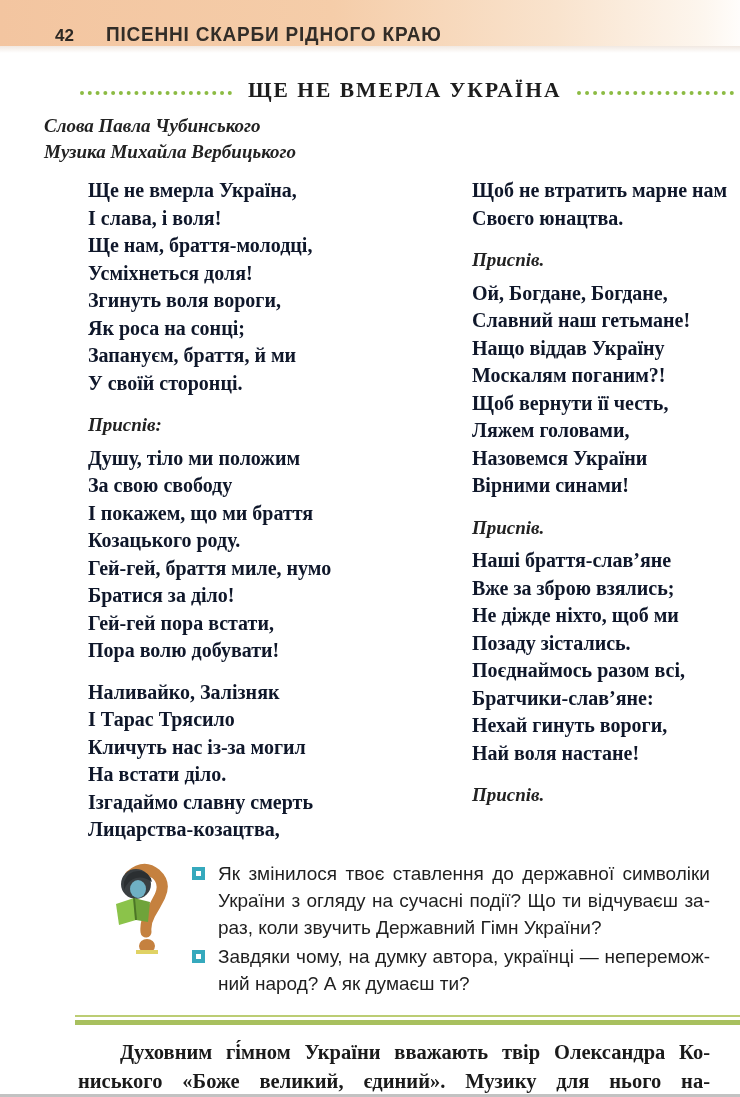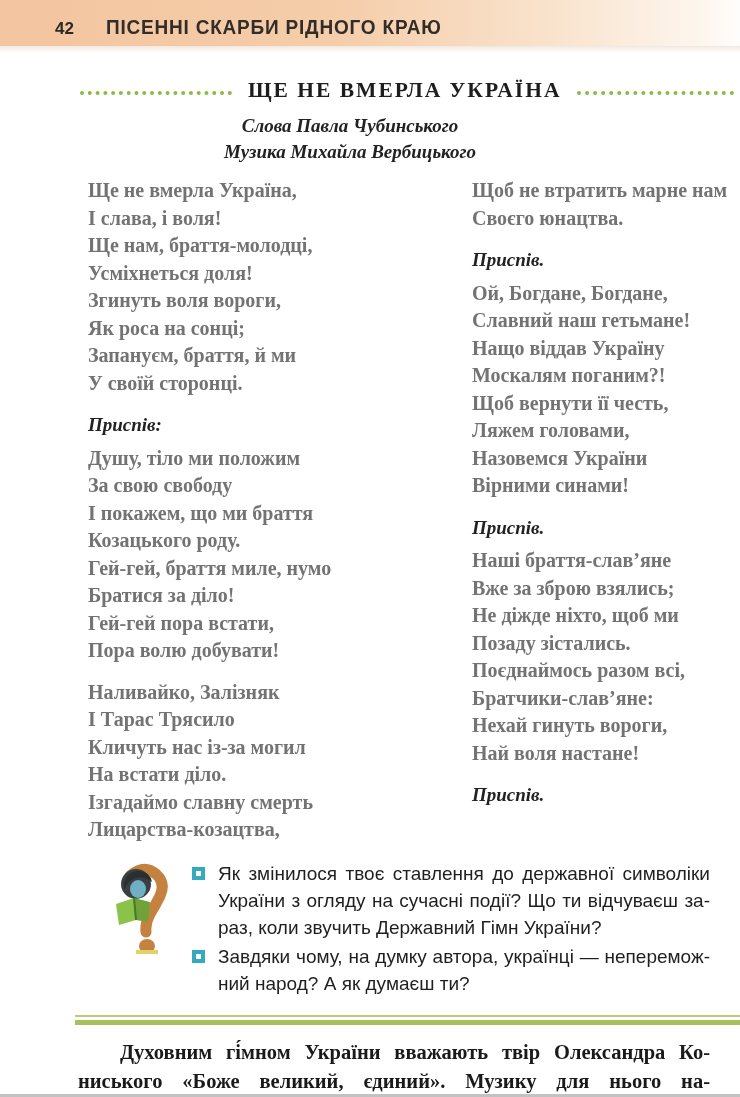--- a/index.html
+++ b/index.html
@@ -10,21 +10,20 @@
     overflow:hidden;
     font-family:"Liberation Serif","DejaVu Serif",serif;
     color:#1e1e1e;
   }
   
   .band{
     position:relative;
     height:46px;
     background:linear-gradient(90deg,#f3c5a0 0%,#f5cda9 45%,#f9e3cd 75%,#fdf6ee 95%,#fffdfb 100%);
     display:flex;align-items:flex-end;
-    padding-bottom:7px;
     box-sizing:border-box;
   }
   .band::after{
     content:"";position:absolute;left:0;right:0;bottom:-7px;height:7px;
     background:linear-gradient(180deg,rgba(214,190,170,.35),rgba(255,255,255,0));
   }
   .pagenum{
     margin-left:55px;
     font-family:"Liberation Sans","DejaVu Sans",sans-serif;
     font-weight:700;font-size:17px;color:#2c2824;
@@ -46,34 +45,34 @@
   }
   .dots.left{width:152px;margin-right:16px;}
   .dots.right{flex:1;margin-left:16px;}
   .title{
     margin:0;font-size:21.5px;font-weight:600;
     letter-spacing:2px;color:#1d1d1d;white-space:nowrap;
   }
   
   .credits{
     margin:10px 40px 0 0;
-    text-align:center;
+    text-align:left;
     font-style:italic;font-weight:600;
-    font-size:19px;line-height:26px;color:#222;
+    font-size:19px;line-height:26px;color:#222;padding-left:44px;
   }
   
   .columns{
     display:flex;
     margin:12px 0 0 88px;
   }
   .col{box-sizing:border-box;}
   .col.left{width:342px;}
   .col.right{flex:1;margin-left:42px;}
   .lyric-line{
-    font-size:20px;line-height:27.5px;font-weight:600;color:#737373;
+    font-size:20px;line-height:27.5px;font-weight:600;color:#0f172a;
     white-space:nowrap;
   }
   .stanza{margin-bottom:14px;}
   .refrain-label{
     font-style:italic;font-weight:600;font-size:19px;line-height:27.5px;
     color:#222;margin-bottom:6px;
   }
   
   .questions{
     display:flex;

